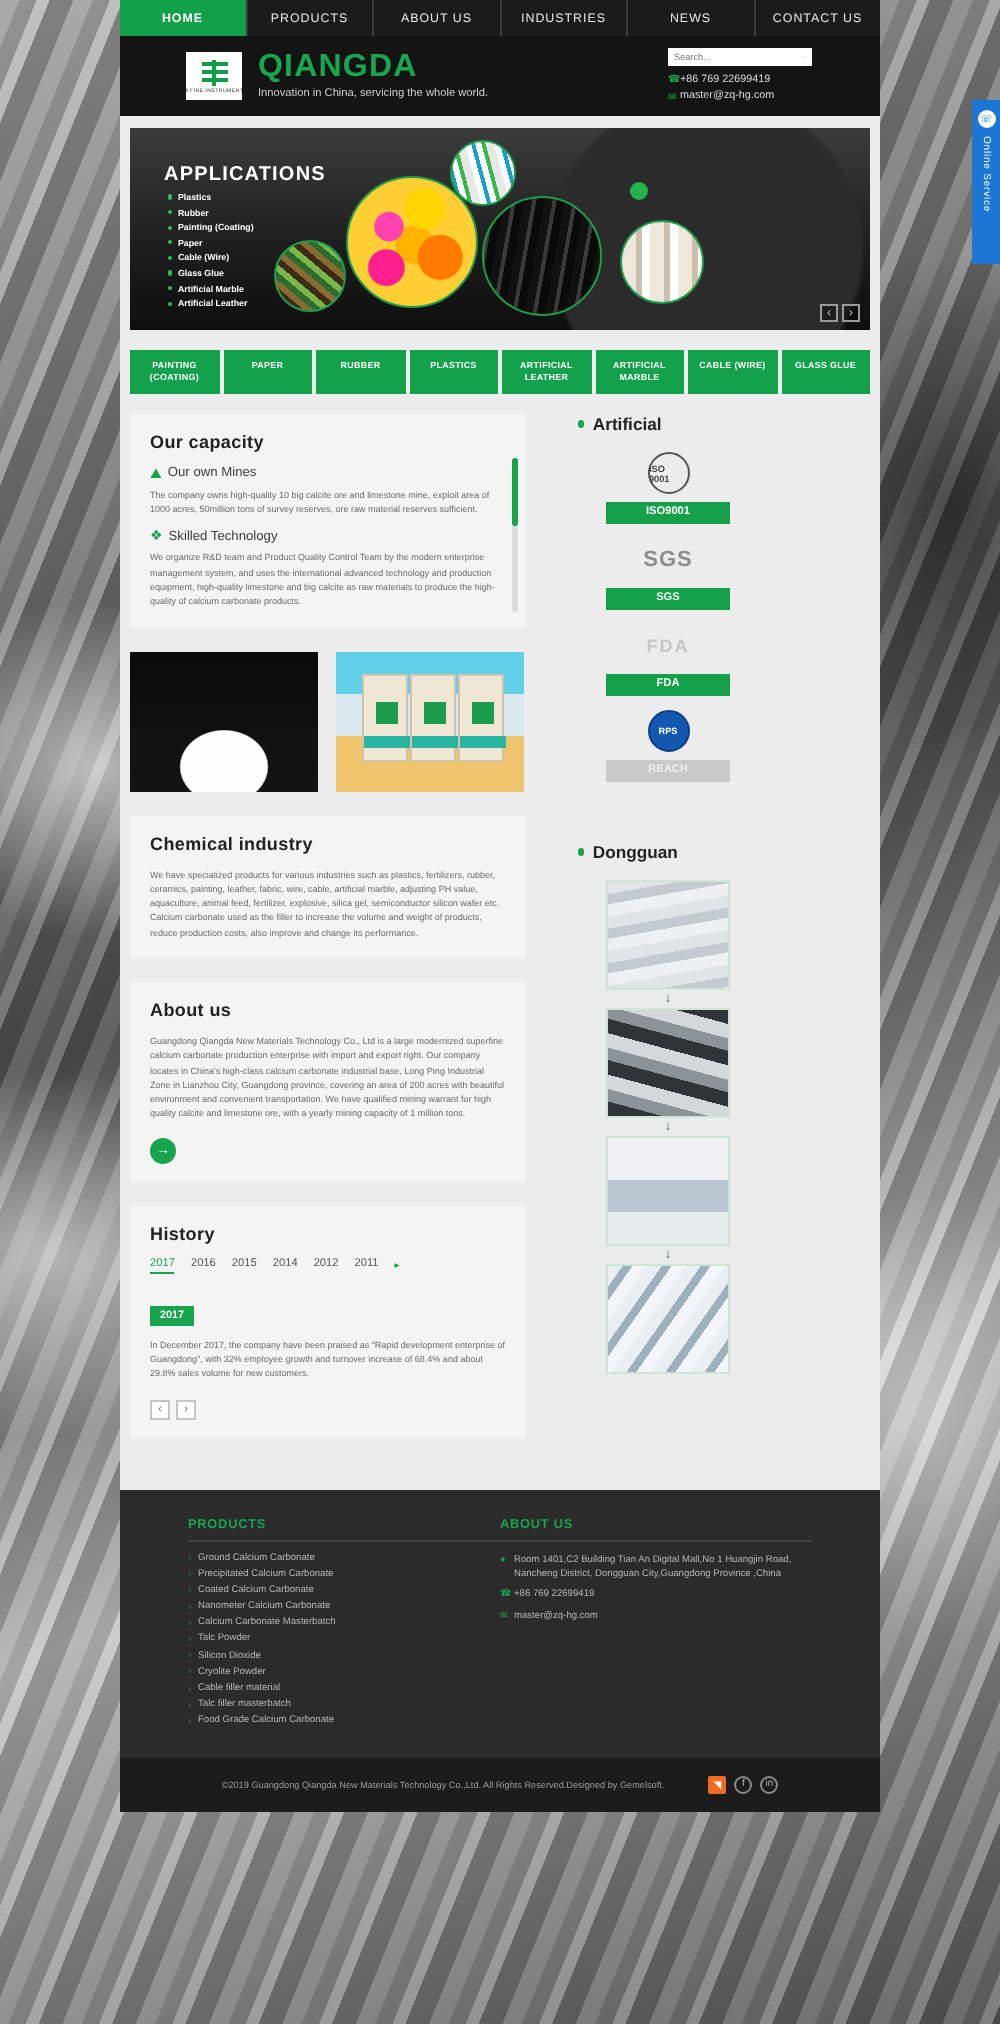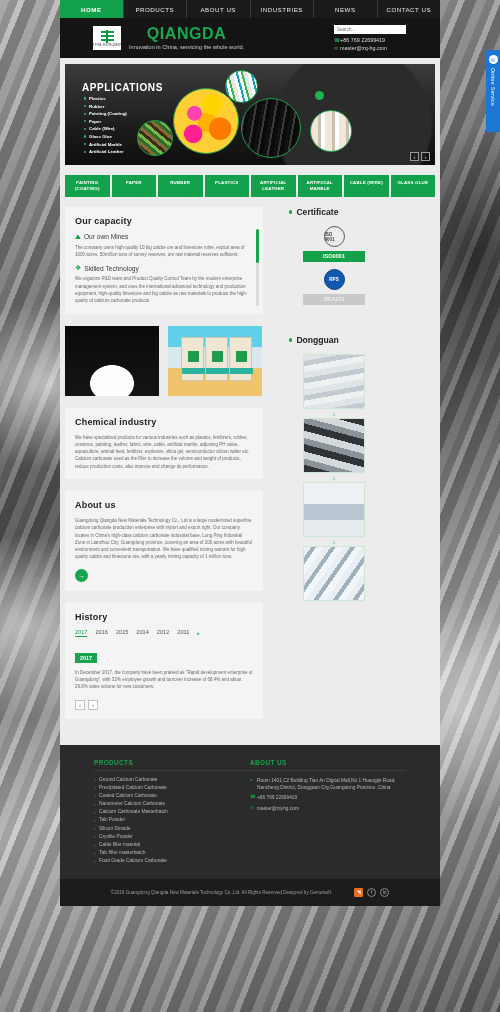--- a/index.html
+++ b/index.html
@@ -52,21 +52,21 @@
     display:flex; flex-direction:column; align-items:center; justify-content:center;
   }
   .logo-glyph{ width:13px; height:13px; position:relative; }
   .logo-glyph i{ position:absolute; left:0; width:13px; height:2px; background:#0f9d47; }
   .logo-glyph i:nth-child(1){ top:1px; }
   .logo-glyph i:nth-child(2){ top:5px; }
   .logo-glyph i:nth-child(3){ top:9px; }
   .logo-glyph i:nth-child(4){ left:5.5px; top:0; width:2px; height:13px; }
   .logo-sub{ font-size:2.6px; color:#333; margin-top:1px; letter-spacing:.2px; white-space:nowrap;}
   .brand{ margin-left:8px; }
-  .brand-name{ color:#17a74f; font-size:16px; font-weight:bold; letter-spacing:.6px; line-height:16px;text-align:center;}
+  .brand-name{ color:#17a74f; font-size:16px; font-weight:bold; letter-spacing:.6px; line-height:16px;}
   .brand-slogan{ color:#cfcfcf; font-size:5.6px; margin-top:2px; }
   .header-right{ margin-left:auto; margin-right:34px; text-align:left; }
   .search-box{
     width:72px; height:9px; background:#fff; display:flex; align-items:center;
     padding:0 3px; margin-bottom:3px;
   }
   .search-box input{
     border:none; outline:none; flex:1; font-size:4.6px; color:#777;
     font-family:"Liberation Sans", sans-serif; background:transparent;
   }
@@ -372,31 +372,43 @@
               <span>›</span>
             </div>
           </div>
 
         </div>
 
         <div class="col-right">
 
           <div class="rc-head">
             <span class="dot"></span>
-            <span class="t">Certificate</span>
+            <span class="t">Artificial</span>
           </div>
 
           <div class="cert-item">
             <div class="cert-logo">
               <div class="seal">ISO 9001</div>
             </div>
             <div class="cert-btn">ISO9001</div>
           </div>
 
-
+          <div class="cert-item">
+            <div class="cert-logo">
+              <div class="sgs-word">SGS</div>
+            </div>
+            <div class="cert-btn">SGS</div>
+          </div>
+
+          <div class="cert-item">
+            <div class="cert-logo">
+              <div class="fda-word">FDA</div>
+            </div>
+            <div class="cert-btn">FDA</div>
+          </div>
 
           <div class="cert-item">
             <div class="cert-logo">
               <div class="seal blue">RPS</div>
             </div>
             <div class="cert-btn off">REACH</div>
           </div>
 
           <div class="rc-head" style="margin-top:30px">
             <span class="dot"></span>

